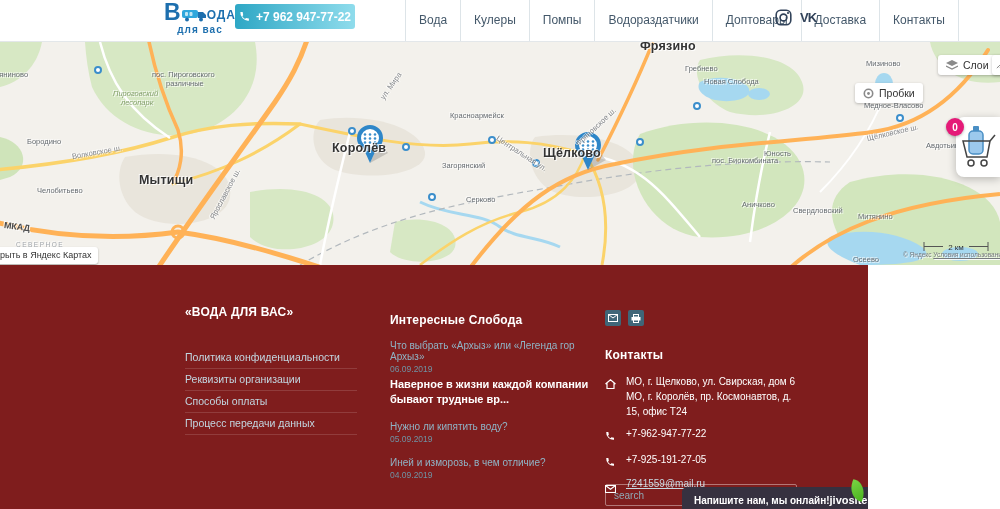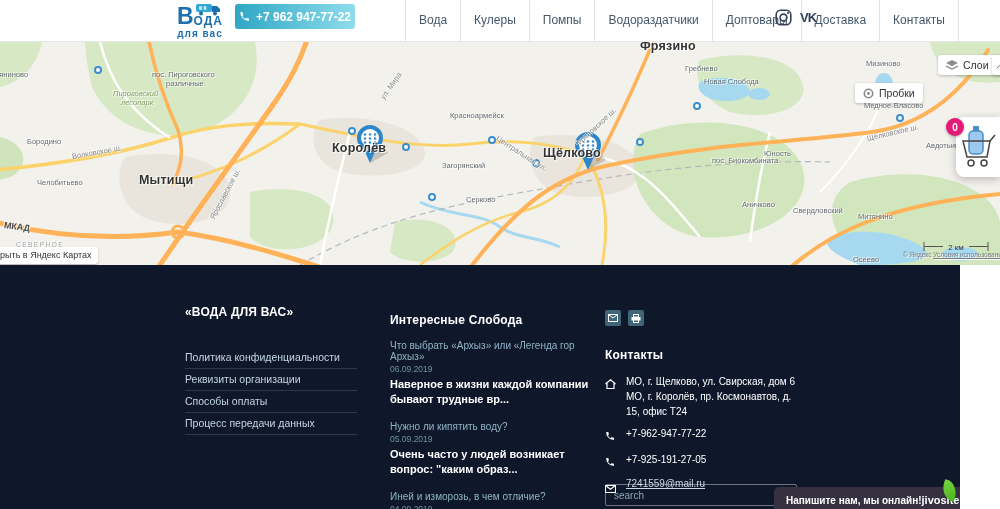--- a/index.html
+++ b/index.html
@@ -6,21 +6,21 @@
   html,body { width:1000px; height:509px; overflow:hidden; background:#fff;
     font-family:"Liberation Sans", sans-serif; }
   .page { position:relative; width:1000px; height:509px; }
 
   
   .header { position:absolute; top:0; left:0; width:1000px; height:42px; background:#fff;
     border-bottom:1px solid #e3e7ea; z-index:30; }
   .logo { position:absolute; left:168px; top:2px; width:64px; text-align:center; cursor:pointer; }
   .logo-row { display:flex; align-items:flex-end; justify-content:center; }
   .logo-initial { font-size:23px; font-weight:bold; color:#1d6fae; line-height:20px; }
-  .logo-stack { display:flex; flex-direction:column; align-items:center; }
+  .logo-stack { display:flex; flex-direction:row; align-items:center; }
   .logo-rest { font-size:12px; font-weight:bold; color:#1d6fae; letter-spacing:1px; line-height:10px; }
   .logo-sub { font-size:10px; font-weight:bold; color:#1d6fae; letter-spacing:1px; margin-top:2px; }
   .phone-btn { position:absolute; left:235px; top:4px; width:120px; height:25px; border-radius:3px;
     background:linear-gradient(90deg,#2ea7c5,#8fdcec); display:flex; align-items:center; justify-content:center;
     gap:6px; color:#fff; font-size:12px; font-weight:bold; cursor:pointer; }
   .nav { position:absolute; left:405px; top:0; height:41px; display:flex; align-items:stretch; }
   .nav a { display:block; line-height:41px; padding:0 13px; font-size:12px; color:#44586a;
     text-decoration:none; border-left:1px solid #dde4e8; white-space:nowrap; }
   .nav a:last-of-type { border-right:1px solid #dde4e8; }
   .social { position:absolute; left:775px; top:9px; display:flex; align-items:center; gap:7px; }
@@ -54,21 +54,21 @@
     text-shadow:1px 1px 0 rgba(255,255,255,.9); white-space:nowrap; }
   .map-copy a { color:#767a7e; text-decoration:underline; cursor:pointer; }
   .cart-widget { position:absolute; right:0; top:75px; width:44px; height:60px; background:#fff;
     border-radius:8px 0 0 8px; box-shadow:0 2px 8px rgba(0,0,0,.25); z-index:12; cursor:pointer;
     display:flex; align-items:center; justify-content:center; }
   .cart-badge { position:absolute; left:946px; top:76px; width:18px; height:18px; border-radius:50%;
     background:#e51a78; color:#fff; font-size:10px; font-weight:bold; display:flex; align-items:center;
     justify-content:center; z-index:13; box-shadow:0 1px 3px rgba(0,0,0,.3); }
 
   
-  .footer { position:absolute; top:265px; left:0; width:960px; height:244px; background:#0f172a; }
+  .footer { position:absolute; top:265px; left:0; width:868px; height:244px; background:#7f1d1d; }
   .fcol { position:absolute; }
   .col1 { left:185px; top:40px; width:172px; }
   .col2 { left:390px; top:48px; width:200px; }
   .col3 { left:605px; top:45px; width:195px; }
   .f-title { font-size:12px; font-weight:bold; color:#fff; letter-spacing:.2px; }
   .about-text { margin-top:12px; font-size:10.5px; font-weight:bold; color:#f2f7fa; line-height:1.5; }
   .f-links { margin-top:28px; }
   .f-links a { display:block; padding:4px 0 5px; border-bottom:1px solid rgba(255,255,255,.14);
     font-size:10.5px; color:#c2d6e0; text-decoration:none; cursor:pointer; }
   .article { margin-top:13px; }
@@ -248,21 +248,21 @@
 
     <div class="map-labels">
         <div class="mlabel sm" style="left: -14px; top: 28px;">Челяниново</div>
         <div class="mlabel sm" style="left: 152px; top: 28px;">пос. Пироговского</div>
         <div class="mlabel sm" style="left: 166px; top: 37px;">различные</div>
         <div class="mlabel park" style="left: 113px; top: 47px;">Пироговский</div>
         <div class="mlabel park" style="left: 121px; top: 56px;">лесопарк</div>
         <div class="mlabel sm" style="left: 27px; top: 95px;">Бородино</div>
         <div class="mlabel road" style="left: 72px; top: 110px; transform: rotate(-10deg);">Волковское ш.</div>
         <div class="mlabel city" style="left: 139px; top: 131px;">Мытищи</div>
-        <div class="mlabel sm" style="left: 37px; top: 136px;">Челобитьево</div>
+        <div class="mlabel sm" style="left: 37px; top: 144px;">Челобитьево</div>
         <div class="mlabel mkad" style="left: 4px; top: 178px; transform: rotate(7deg);">МКАД</div>
         <div class="mlabel road" style="left: 212px; top: 172px; transform: rotate(-62deg);">Ярославское ш.</div>
         <div class="mlabel caps" style="left: 16px; top: 199px;">СЕВЕРНОЕ</div>
         <div class="mlabel city" style="left: 332px; top: 99px;">Королёв</div>
         <div class="mlabel road" style="left: 382px; top: 52px; transform: rotate(-55deg);">ул. Мира</div>
         <div class="mlabel sm" style="left: 450px; top: 69px;">Красноармейск</div>
         <div class="mlabel sm" style="left: 442px; top: 119px;">Загорянский</div>
         <div class="mlabel road" style="left: 497px; top: 91px; transform: rotate(33deg);">Центральная ул.</div>
         <div class="mlabel sm" style="left: 466px; top: 153px;">Серково</div>
         <div class="mlabel city" style="left: 543px; top: 104px;">Щёлково</div>
@@ -345,21 +345,20 @@
     <div class="fcol col2">
       <div class="f-title">Интересные Слобода</div>
       <div class="article">
         <a href="#" class="a-title">Что выбрать «Архыз» или «Легенда гор Архыз»</a>
         <div class="a-date">06.09.2019</div>
         <div class="a-excerpt">Наверное в жизни каждой компании бывают трудные вр...</div>
       </div>
       <div class="article">
         <a href="#" class="a-title">Нужно ли кипятить воду?</a>
         <div class="a-date">05.09.2019</div>
-        <div class="a-excerpt">Очень часто у людей возникает вопрос: "каким образ...</div>
       </div>
       <div class="article">
         <a href="#" class="a-title">Иней и изморозь, в чем отличие?</a>
         <div class="a-date">04.09.2019</div>
 
       </div>
 
     </div>
 
     <div class="fcol col3">

